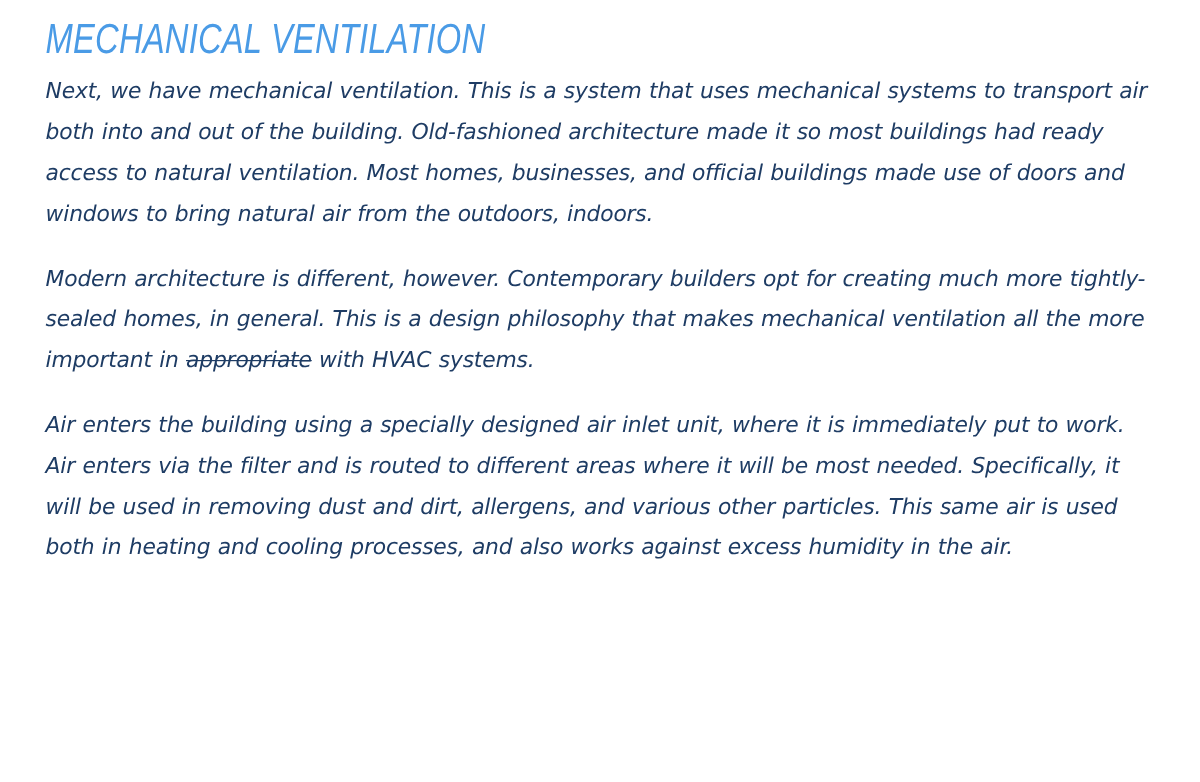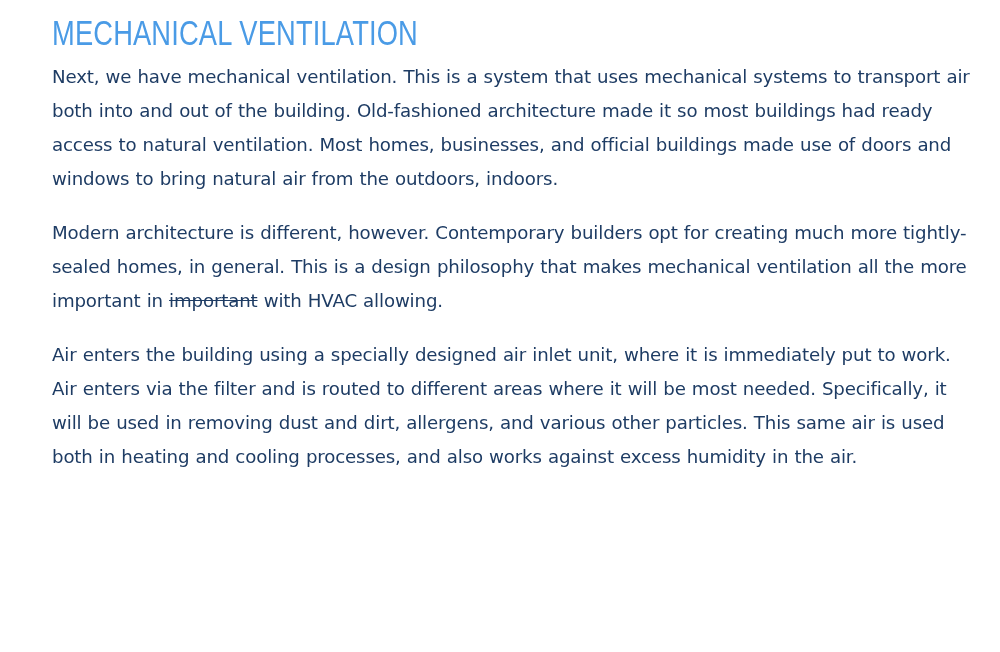--- a/index.html
+++ b/index.html
@@ -1,17 +1,17 @@
 <!DOCTYPE html>
 <html><head>
   <meta charset="utf-8">
   <style>
     html, body { margin: 0; padding: 0; background: #ffffff; }
     body { width: 1000px; height: 652px; overflow: hidden; position: relative; }
-    .article { position: absolute; left: 52px; top: 10px; width: 920px; }
+    .article { position: absolute; left: 38px; top: 10px; width: 920px; font-style: italic; }
     h2.heading {
       margin: 0; padding: 0;
       font-family: "Liberation Sans", sans-serif;
       font-weight: normal;
       font-size: 35px;
       line-height: 46px;
       color: #4a9be6;
       transform: scaleX(0.78);
       transform-origin: left center;
       letter-spacing: 0.2px;
@@ -30,17 +30,17 @@
     .strike { text-decoration: line-through; }
   </style>
 </head>
 <body>
 
 <div class="article">
   <h2 class="heading">MECHANICAL VENTILATION</h2>
 
   <p class="para">Next, we have mechanical ventilation. This is a system that uses mechanical systems to transport air both into and out of the building. Old-fashioned architecture made it so most buildings had ready access to natural ventilation. Most homes, businesses, and official buildings made use of doors and windows to bring natural air from the outdoors, indoors.</p>
 
-  <p class="para"><span>Modern architecture is different, however. Contemporary builders opt for creating much more tightly-sealed homes, in general. This is a design philosophy that makes mechanical ventilation all the more important in </span><span class="strike">important</span><span> with HVAC allowing.</span></p>
+  <p class="para"><span>Modern architecture is different, however. Contemporary builders opt for creating much more tightly-sealed homes, in general. This is a design philosophy that makes mechanical ventilation all the more important in </span><span class="strike">appropriate</span><span> with HVAC systems.</span></p>
 
   <p class="para">Air enters the building using a specially designed air inlet unit, where it is immediately put to work. Air enters via the filter and is routed to different areas where it will be most needed. Specifically, it will be used in removing dust and dirt, allergens, and various other particles. This same air is used both in heating and cooling processes, and also works against excess humidity in the air.</p>
 
 </div>
 
 </body></html>

